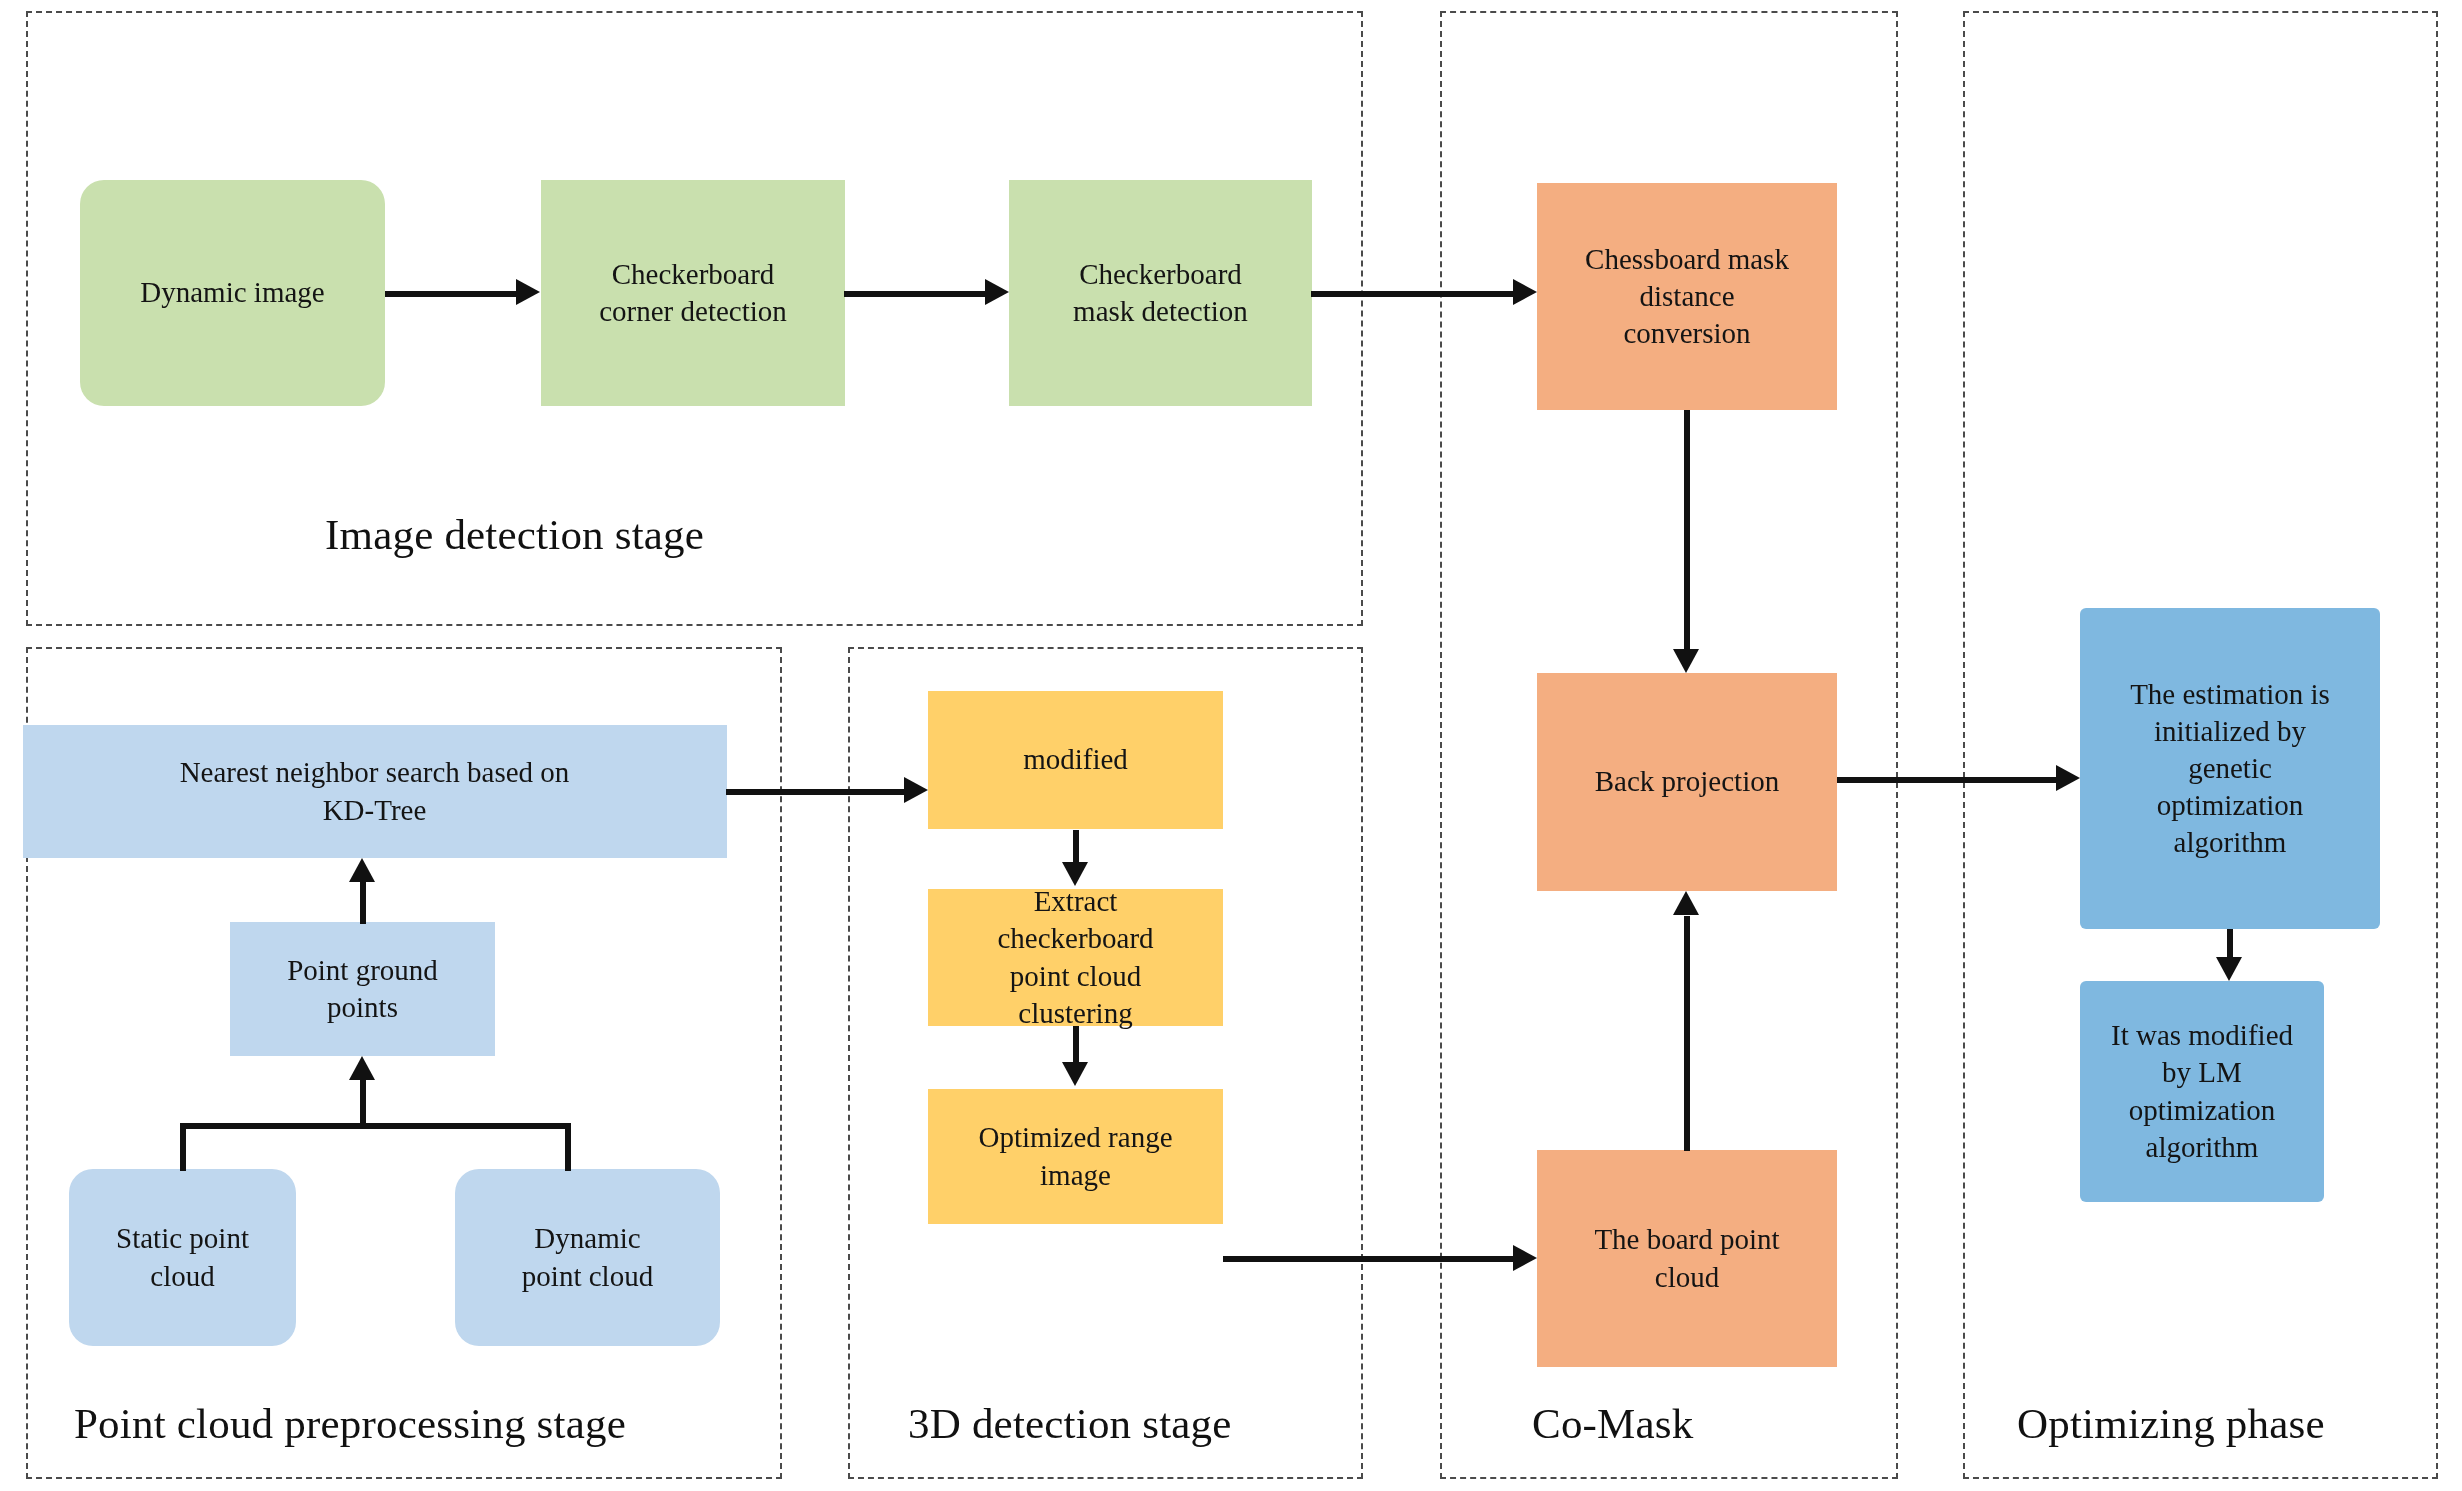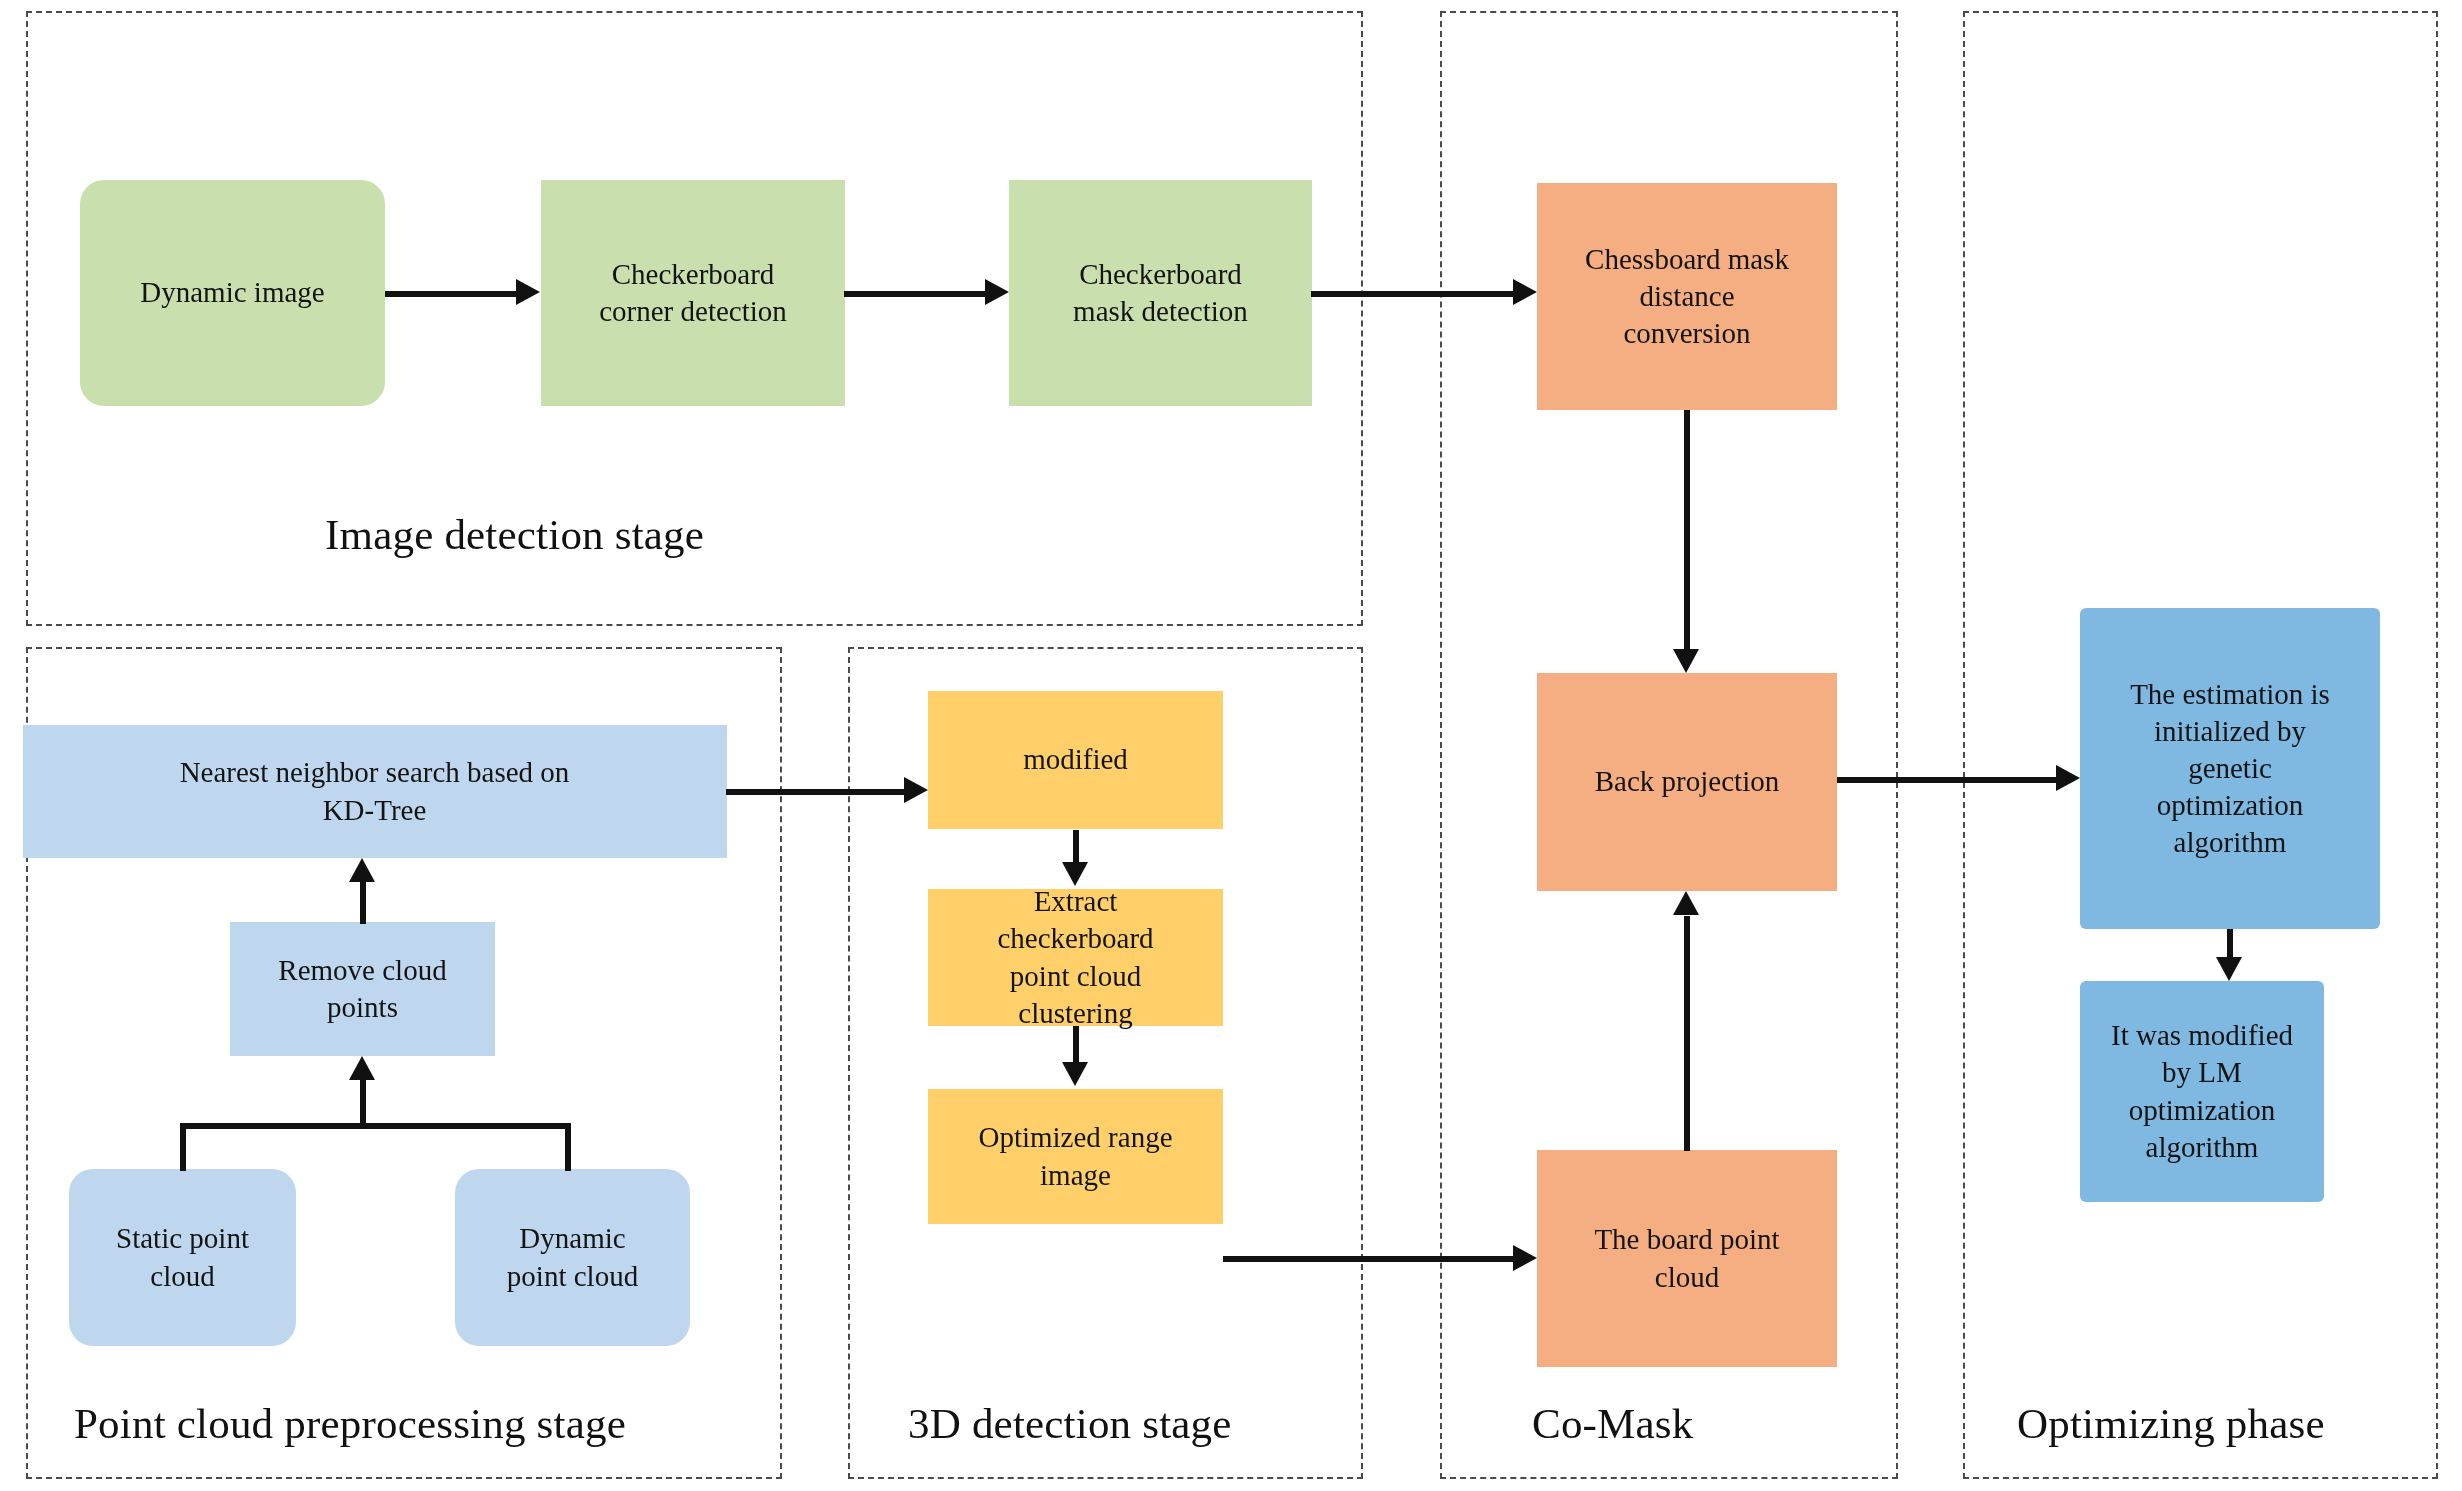--- a/index.html
+++ b/index.html
@@ -142,27 +142,27 @@
 
   <div class="hline" style="left:1837px;top:777px;width:219px;"></div>
   <div class="arrow arrow-r" style="left:2056px;top:765px;"></div>
 
   <div class="vline" style="left:2227px;top:929px;height:32px;"></div>
   <div class="arrow arrow-d" style="left:2216px;top:957px;"></div>
 
   <div class="box lblue" style="left:22.5px;top:725px;width:704px;height:133px;">Nearest neighbor search based on
 KD-Tree</div>
 
-  <div class="box lblue" style="left:230px;top:922px;width:265px;height:134px;">Remove cloud
+  <div class="box lblue" style="left:230px;top:922px;width:265px;height:134px;">Point ground
 points</div>
 
   <div class="box lblue round" style="left:69px;top:1169px;width:227px;height:177px;">Static point
 cloud</div>
 
-  <div class="box lblue round" style="left:455px;top:1169px;width:235px;height:177px;">Dynamic
+  <div class="box lblue round" style="left:455px;top:1169px;width:265px;height:177px;">Dynamic
 point cloud</div>
 
   <div class="vline" style="left:360px;top:882px;height:42px;"></div>
   <div class="arrow arrow-u" style="left:349px;top:858px;"></div>
 
   <div class="vline" style="left:180px;top:1123px;height:48px;"></div>
   <div class="vline" style="left:565px;top:1123px;height:48px;"></div>
   <div class="hline" style="left:180px;top:1123px;width:391px;"></div>
   <div class="vline" style="left:360px;top:1080px;height:45px;"></div>
   <div class="arrow arrow-u" style="left:349px;top:1056px;"></div>

